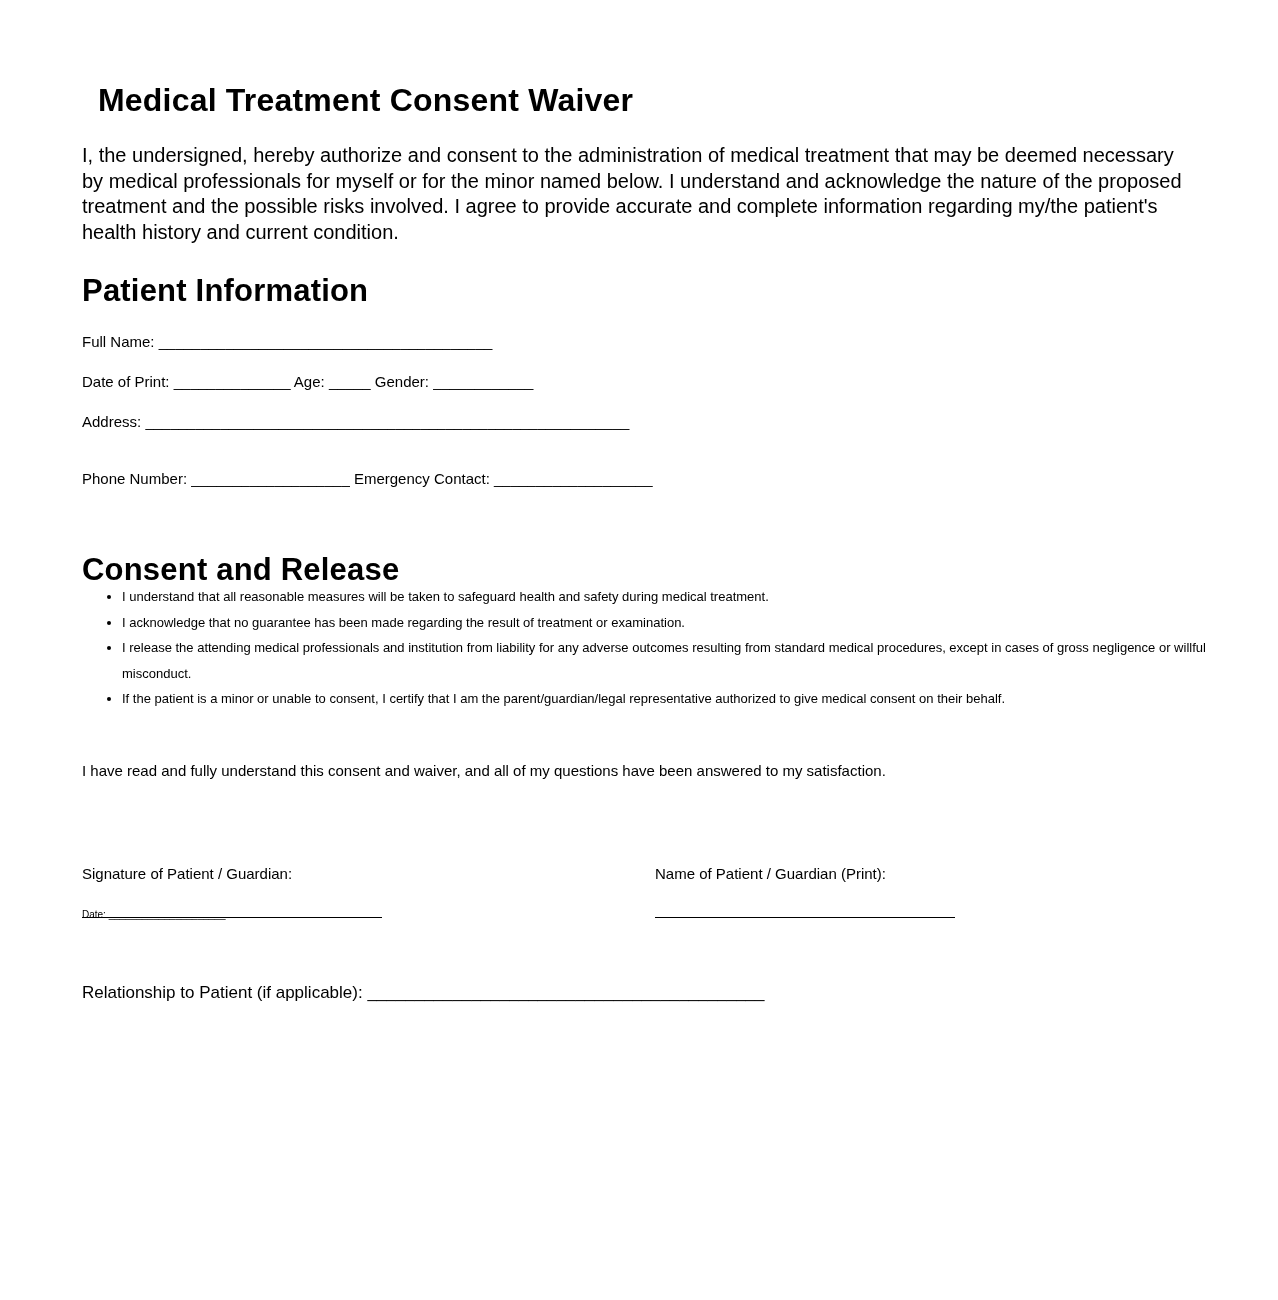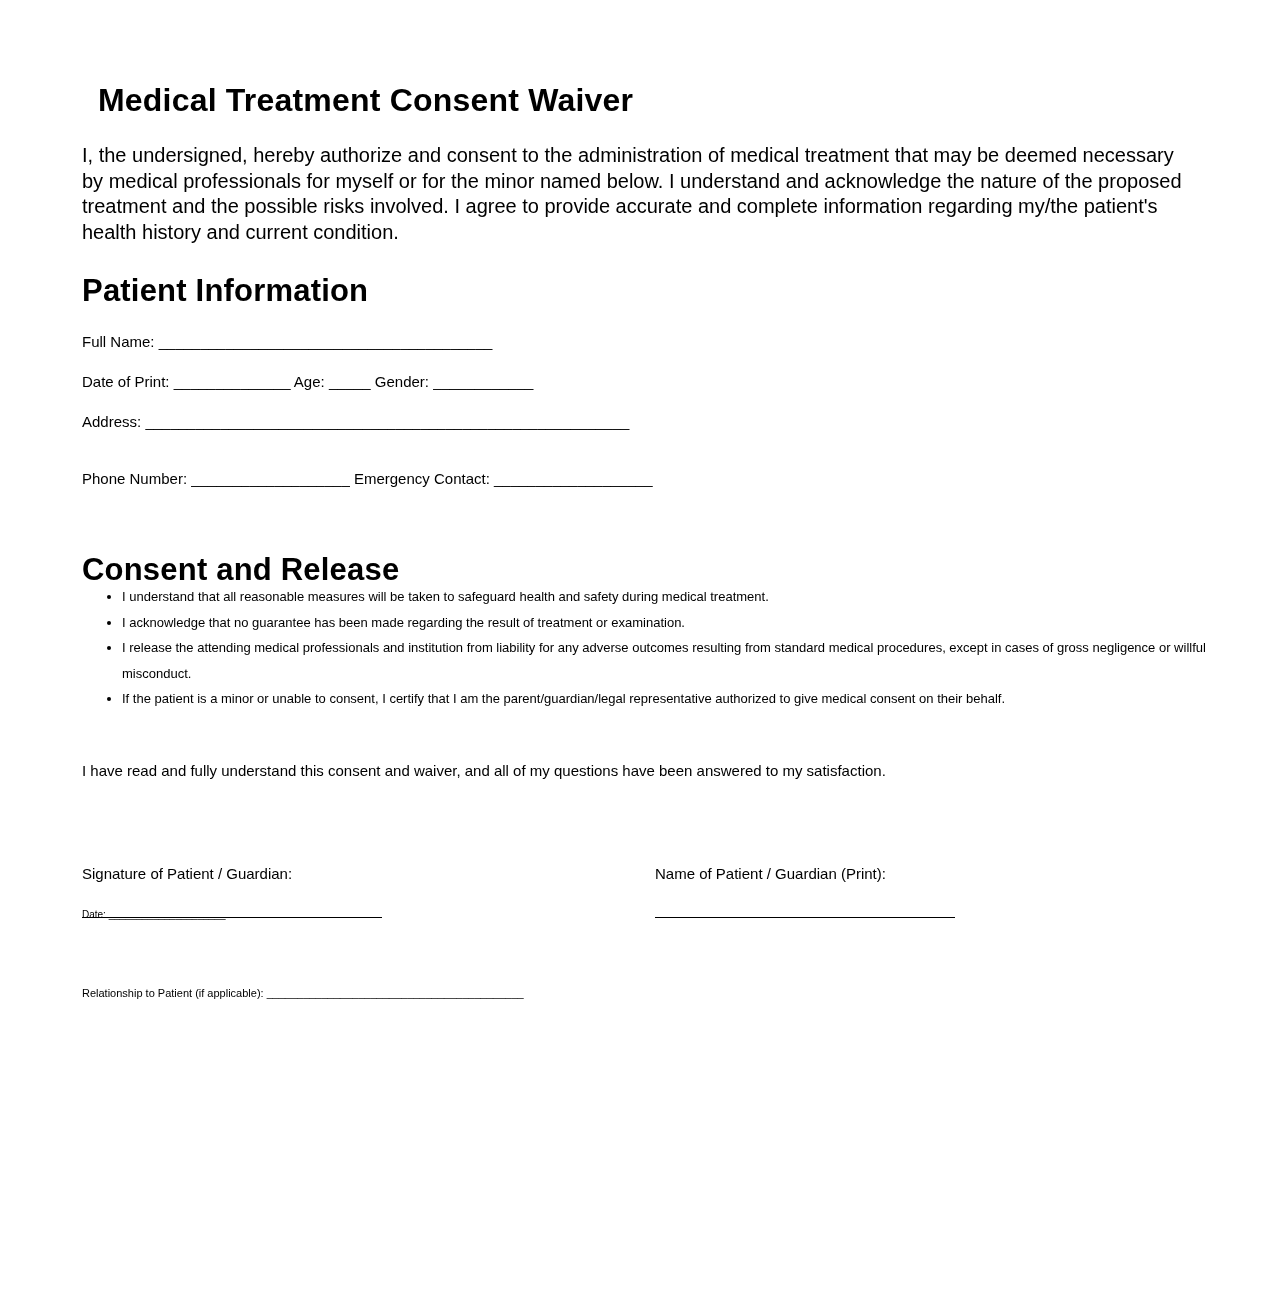--- a/index.html
+++ b/index.html
@@ -99,21 +99,21 @@
     top: 905px;
     left: 0;
     font-size: 10px;
     line-height: 20px;
     white-space: nowrap;
   }
   .rel-line {
     position: absolute;
     top: 983px;
     left: 0;
-    font-size: 11px;
+    font-size: 17px;
     line-height: 20px;
     white-space: nowrap;
   }
   .blank { white-space: pre; }
 </style>
 </head>
 <body>
 
 <div class="page">
 

